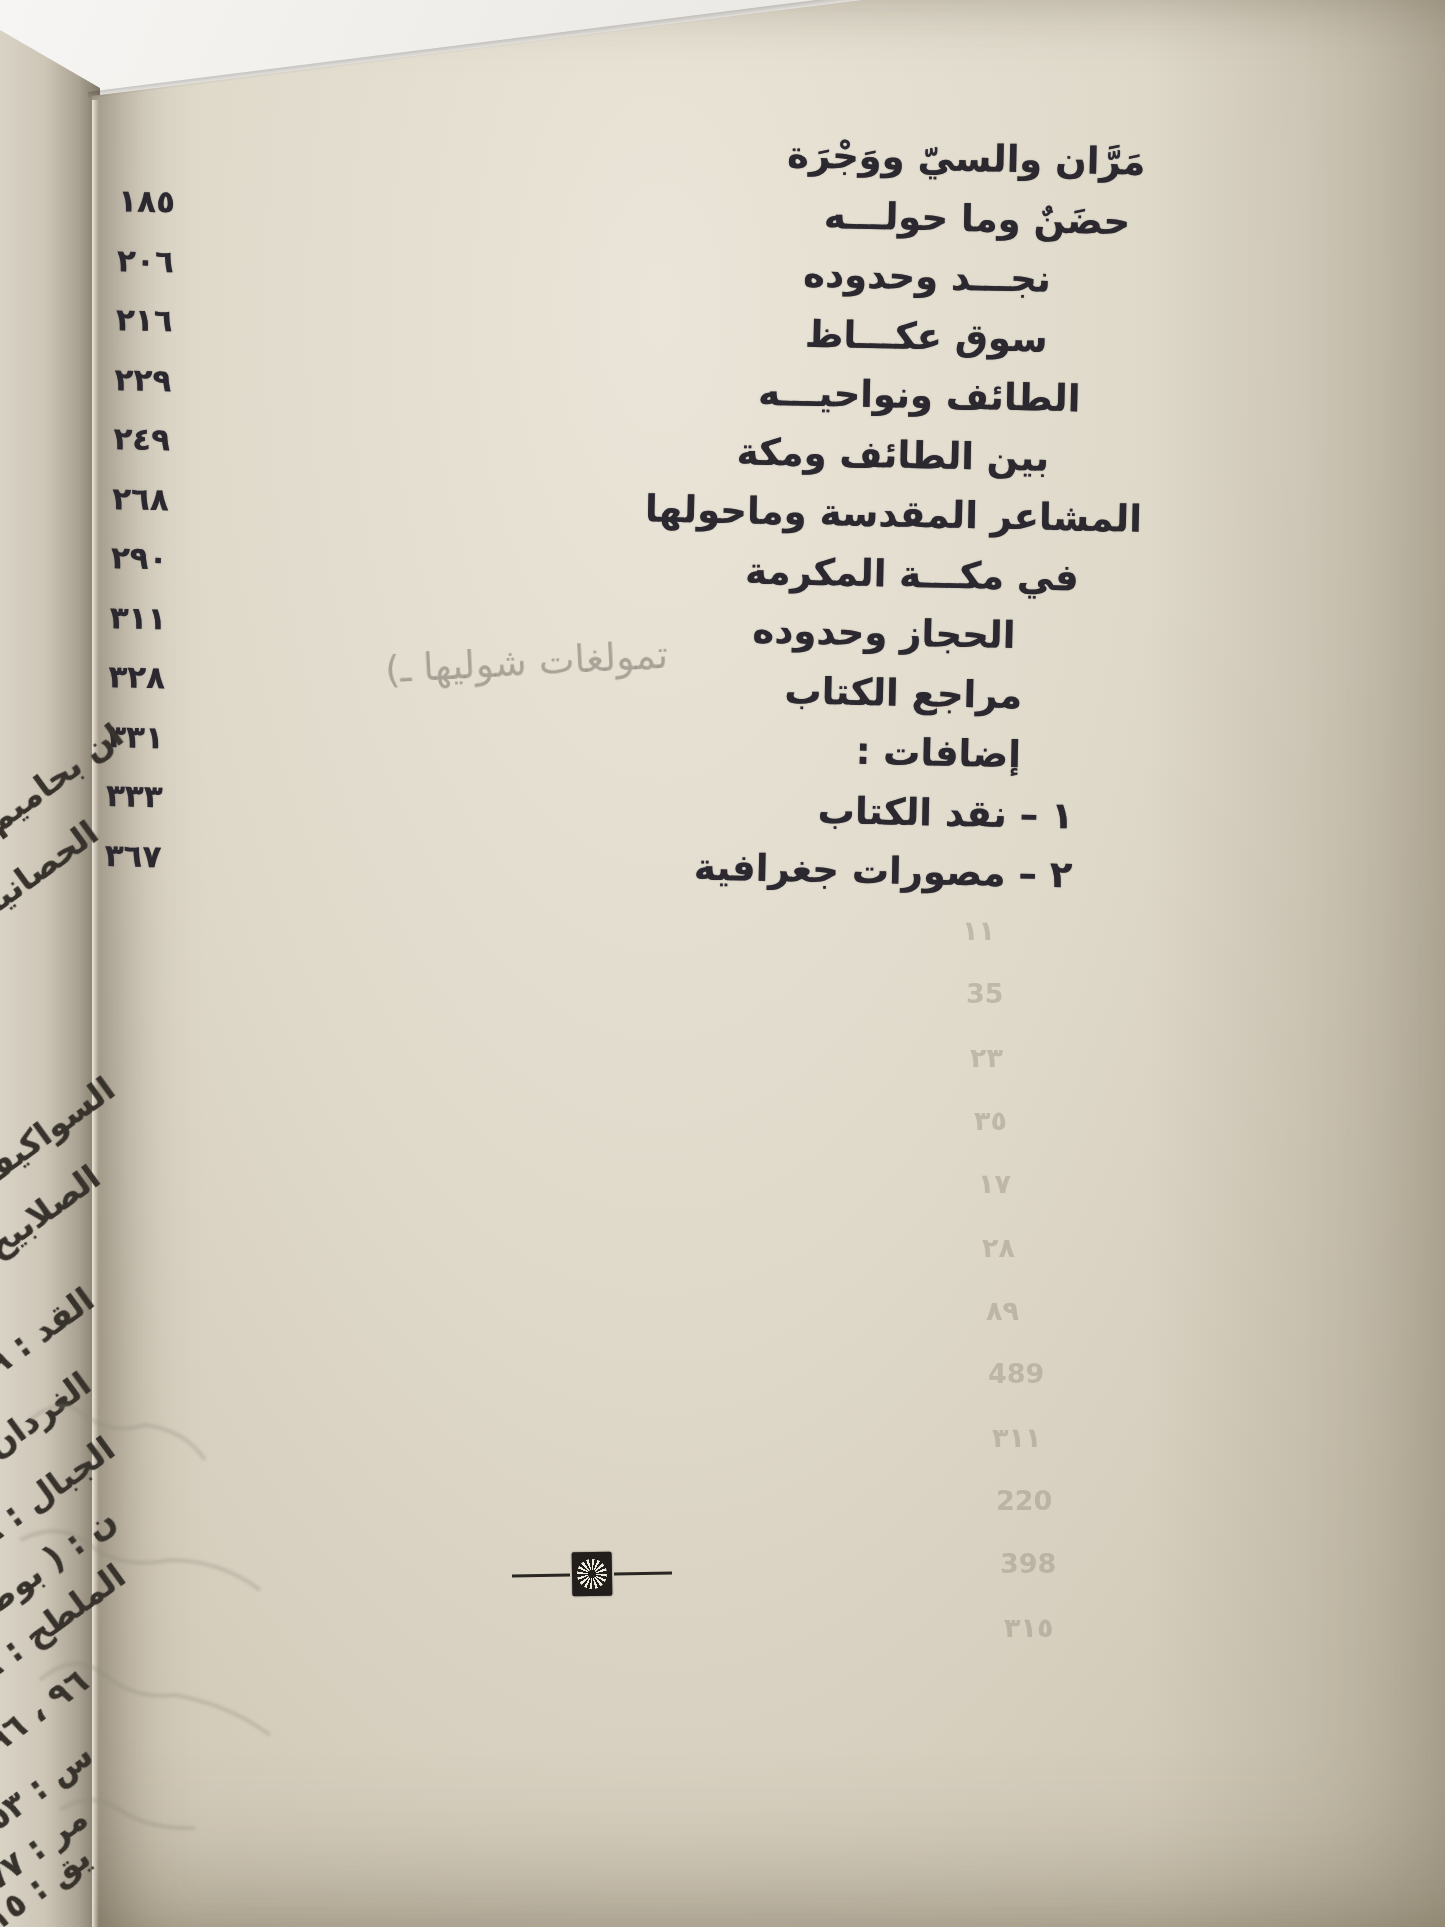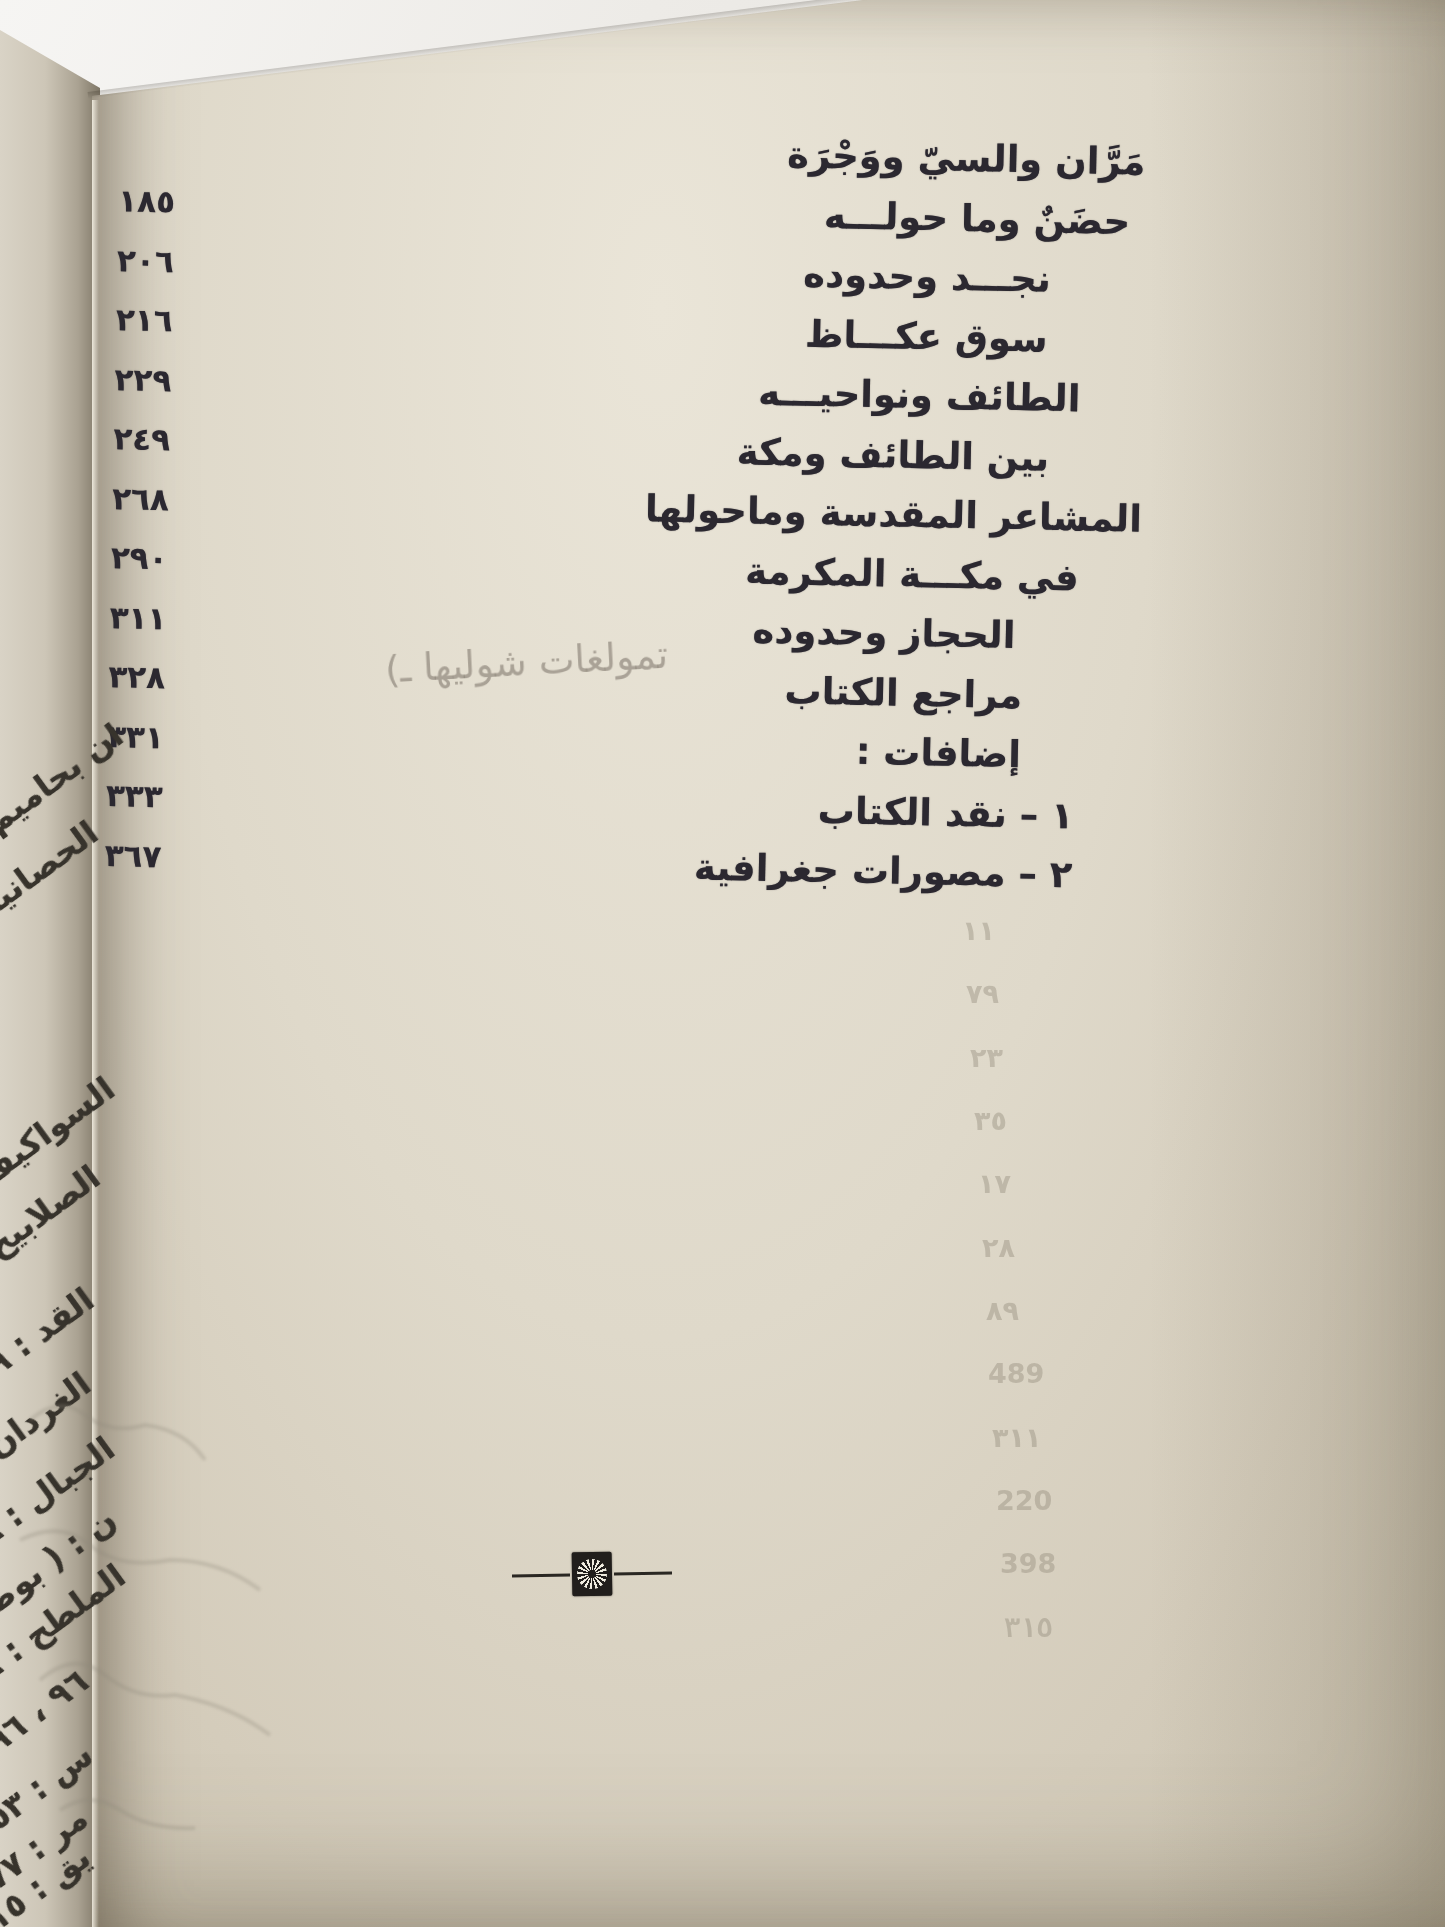--- a/index.html
+++ b/index.html
@@ -186,31 +186,31 @@
       <div class="toc-row">
     <span class="toc-title">٢ – مصورات جغرافية</span>
     <span class="toc-page">٣٦٧</span>
   </div>
     </div>
 
   <div class="pencil-note">تمولغات شوليها ـ)</div>
 
   <div>
       <span class="ghost" style="left: 962px; top: 915px;">١١</span>
-      <span class="ghost" style="left: 966px; top: 978px;">٧٩</span>
+      <span class="ghost" style="left: 966px; top: 978px;">35</span>
       <span class="ghost" style="left: 970px; top: 1042px;">٢٣</span>
       <span class="ghost" style="left: 974px; top: 1105px;">٣٥</span>
       <span class="ghost" style="left: 978px; top: 1168px;">١٧</span>
       <span class="ghost" style="left: 982px; top: 1232px;">٢٨</span>
       <span class="ghost" style="left: 986px; top: 1295px;">٨٩</span>
       <span class="ghost" style="left: 988px; top: 1358px;">489</span>
       <span class="ghost" style="left: 992px; top: 1422px;">٣١١</span>
       <span class="ghost" style="left: 996px; top: 1485px;">220</span>
       <span class="ghost" style="left: 1000px; top: 1548px;">398</span>
-      <span class="ghost" style="left: 1004px; top: 1612px; font-family: Liberation Mono, monospace;">٣١٥</span>
+      <span class="ghost" style="left: 1004px; top: 1612px;">٣١٥</span>
     </div>
 
   <div>
       <span class="fragment" style="left: -30px; top: 820px;">ان بحاميم :</span>
       <span class="fragment" style="left: -38px; top: 905px;">الحصانية :</span>
       <span class="fragment" style="left: -20px; top: 1160px;">السواكيف</span>
       <span class="fragment" style="left: -30px; top: 1245px;">الصلابيخ :</span>
       <span class="fragment" style="left: -26px; top: 1360px;">القد : ٣٩</span>
       <span class="fragment" style="left: -30px; top: 1445px;">الغردان :</span>
       <span class="fragment" style="left: -34px; top: 1530px;">الجبال : ٤٦</span>

